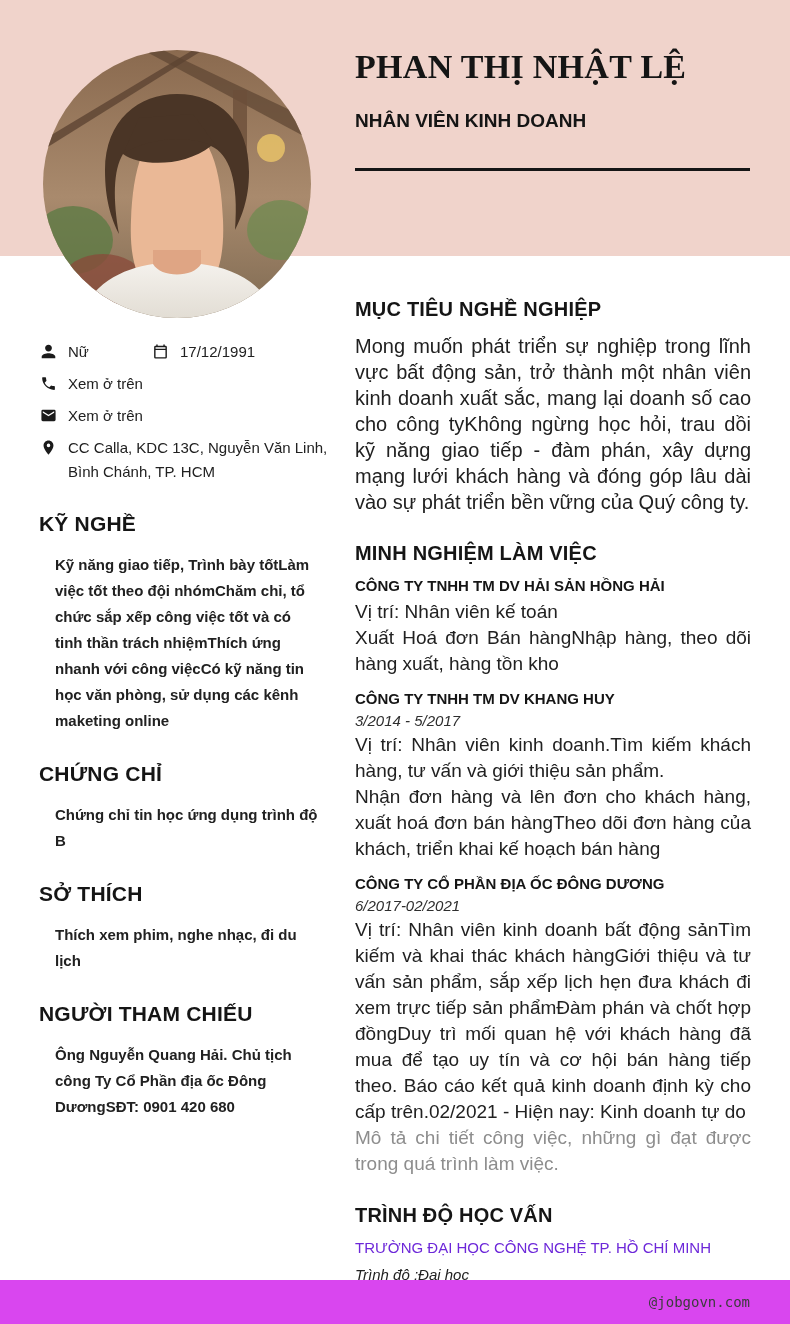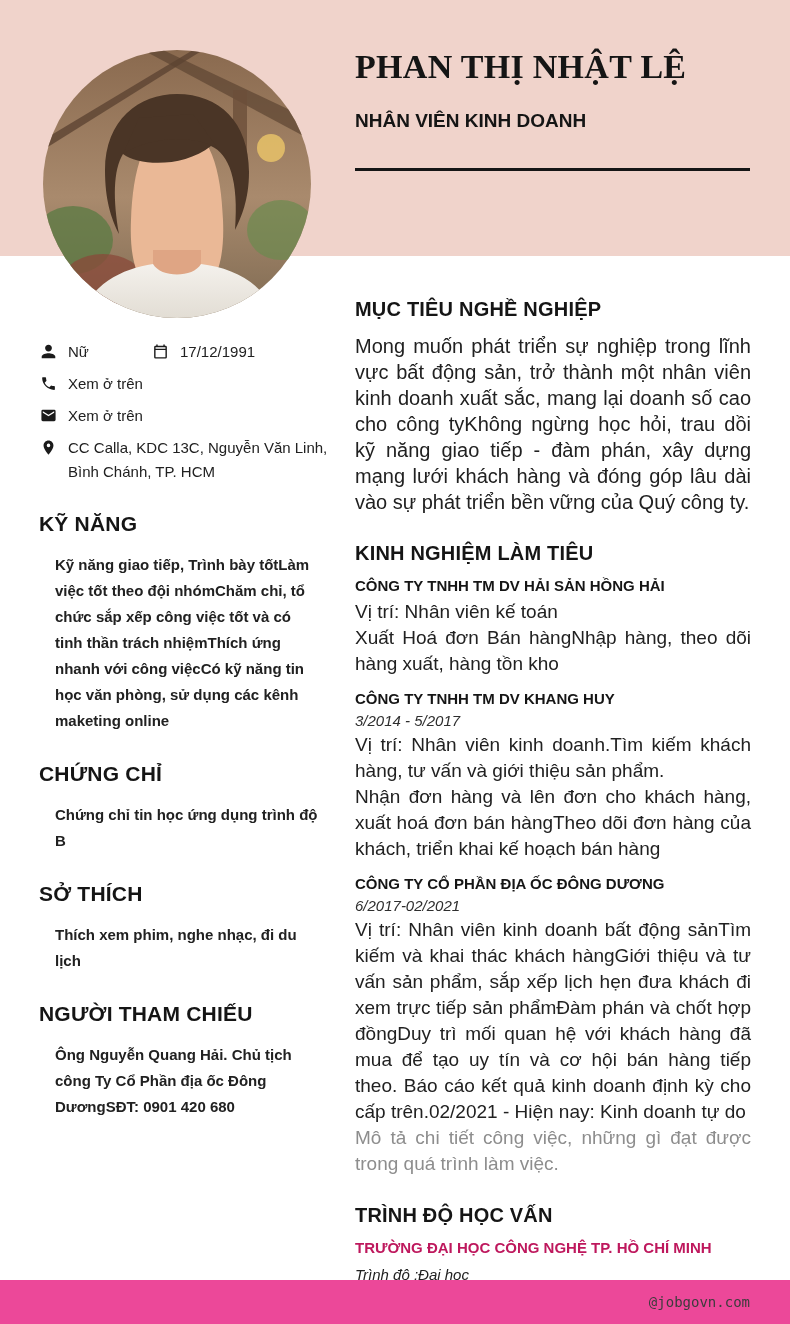--- a/index.html
+++ b/index.html
@@ -120,22 +120,22 @@
     margin: 0;
     font-size: 19px;
     line-height: 26px;
     text-align: justify;
     color: #212121;
   }
   .muted { color: #8d8d8d; }
   .edu-school {
     margin: 0 0 6px 0;
     font-size: 15px;
-    font-weight: 700;
-    color: #be185d;
+    font-weight: 400;
+    color: #6d28d9;
   }
   .edu-line {
     margin: 0 0 6px 0;
     font-size: 15px;
     line-height: 25px;
     color: #212121;
   }
   .edu-degree { font-style: italic; }
 
   .footer {
@@ -235,21 +235,21 @@
 
     <div class="info-row">
       <span class="icon">
         <svg viewBox="0 0 24 24">
             <path fill="#1b1b1b" d="M12 2C8.1 2 5 5.1 5 9c0 5.2 7 13 7 13s7-7.8 7-13c0-3.9-3.1-7-7-7zm0 9.5A2.5 2.5 0 1 1 12 6.5a2.5 2.5 0 0 1 0 5z"></path>
           </svg>
       </span>
       <span>CC Calla, KDC 13C, Nguyễn Văn Linh, Bình Chánh, TP. HCM</span>
     </div>
 
-    <h3 class="side-heading">KỸ NĂNG</h3>
+    <h3 class="side-heading">KỸ NGHỀ</h3>
     <p class="side-text">Kỹ năng giao tiếp, Trình bày tốtLàm việc tốt theo đội nhómChăm chỉ, tổ chức sắp xếp công việc tốt và có tinh thần trách nhiệmThích ứng nhanh với công việcCó kỹ năng tin học văn phòng, sử dụng các kênh maketing online</p>
 
     <h3 class="side-heading">CHỨNG CHỈ</h3>
     <p class="side-text">Chứng chỉ tin học ứng dụng trình độ B</p>
 
     <h3 class="side-heading">SỞ THÍCH</h3>
     <p class="side-text">Thích xem phim, nghe nhạc, đi du lịch</p>
 
     <h3 class="side-heading">NGƯỜI THAM CHIẾU</h3>
     <p class="side-text">Ông Nguyễn Quang Hải. Chủ tịch công Ty Cổ Phần địa ốc Đông DươngSĐT: 0901 420 680</p>
@@ -257,21 +257,21 @@
   </div>
 
   <div class="right-col">
 
     <div class="section">
       <h3 class="main-heading">MỤC TIÊU NGHỀ NGHIỆP</h3>
       <p class="body-text">Mong muốn phát triển sự nghiệp trong lĩnh vực bất động sản, trở thành một nhân viên kinh doanh xuất sắc, mang lại doanh số cao cho công tyKhông ngừng học hỏi, trau dồi kỹ năng giao tiếp - đàm phán, xây dựng mạng lưới khách hàng và đóng góp lâu dài vào sự phát triển bền vững của Quý công ty.</p>
     </div>
 
     <div class="section">
-      <h3 class="main-heading">KINH NGHIỆM LÀM TIÊU</h3>
+      <h3 class="main-heading">MINH NGHIỆM LÀM VIỆC</h3>
 
       <div class="job">
         <p class="job-company">CÔNG TY TNHH TM DV HẢI SẢN HỒNG HẢI</p>
         <p class="job-line">Vị trí: Nhân viên kế toán</p>
         <p class="job-line">Xuất Hoá đơn Bán hàngNhập hàng, theo dõi hàng xuất, hàng tồn kho</p>
       </div>
 
       <div class="job">
         <p class="job-company">CÔNG TY TNHH TM DV KHANG HUY</p>
         <p class="job-dates">3/2014 - 5/2017</p>
@@ -290,17 +290,17 @@
     <div class="section">
       <h3 class="main-heading">TRÌNH ĐỘ HỌC VẤN</h3>
       <p class="edu-school">TRƯỜNG ĐẠI HỌC CÔNG NGHỆ TP. HỒ CHÍ MINH</p>
       <p class="edu-line edu-degree">Trình độ :Đại học</p>
       <p class="edu-line">Chuyên ngành: Kế toán</p>
       <p class="edu-line">-Tốt nghiệp loại: Khá</p>
     </div>
 
   </div>
 
-  <div class="footer" style="background: #ec4899;">
+  <div class="footer" style="background: #d946ef;">
     <span class="watermark">@jobgovn.com</span>
   </div>
 
 </div>
 
 </body></html>

